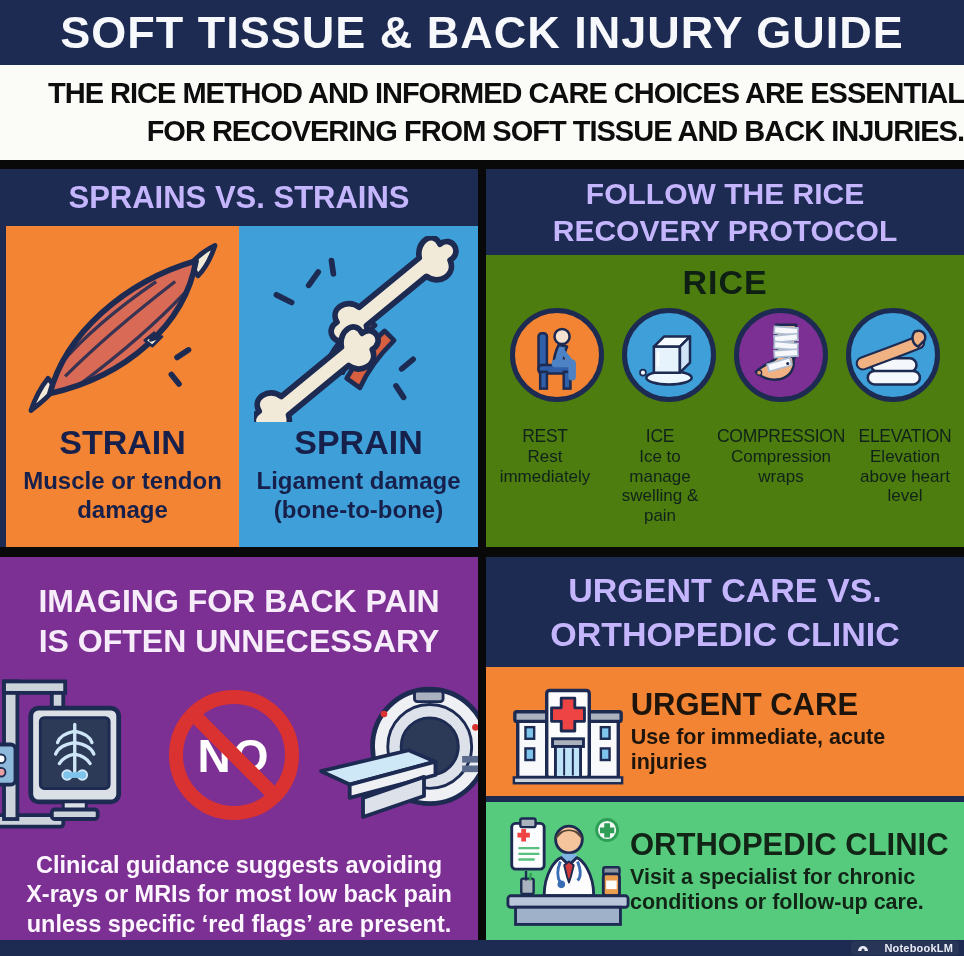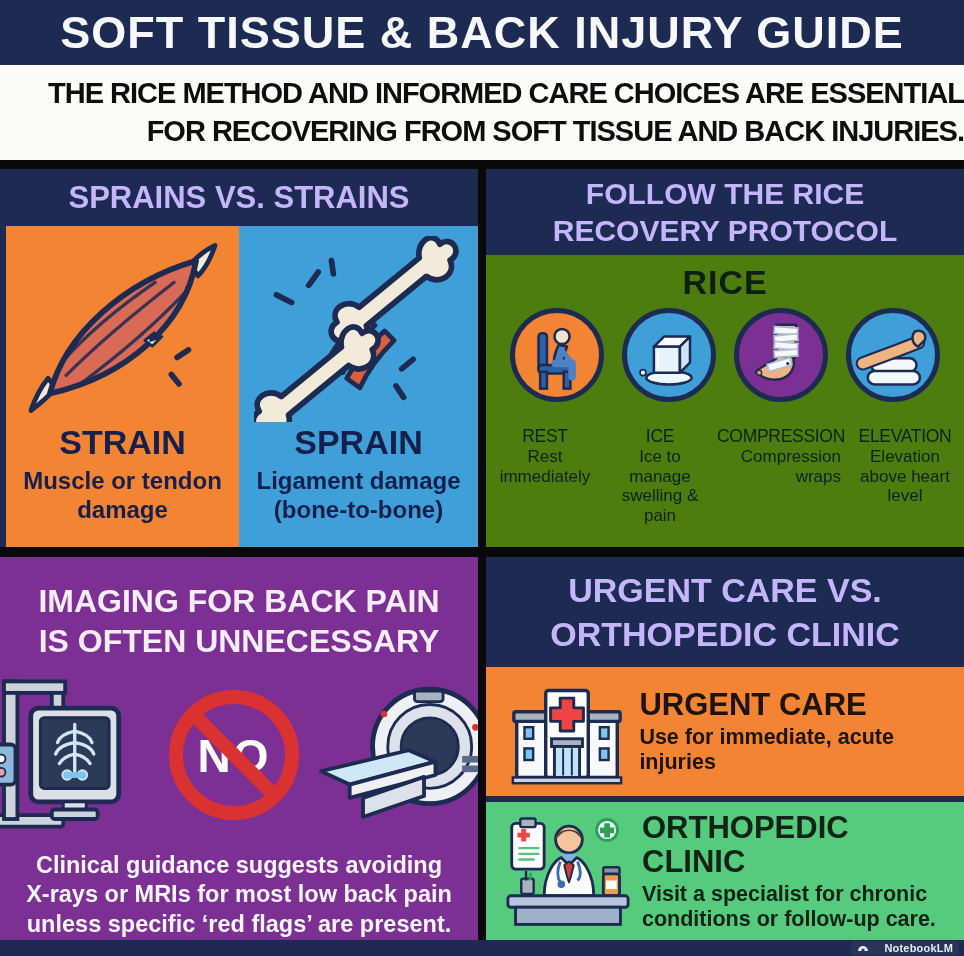--- a/index.html
+++ b/index.html
@@ -61,21 +61,21 @@
   .q-bl{background:#7c3093;align-items:center;}
   .bl-header{margin-top:24px;text-align:center;color:#f7ecfa;font-size:32px;font-weight:bold;line-height:1.25;}
   .imaging-row{height:180px;display:flex;align-items:center;justify-content:center;gap:4px;margin-top:4px;}
   .bl-body{margin:6px 24px 0;text-align:center;color:#fdf6ff;font-size:23.5px;font-weight:bold;line-height:1.25;}
   
   .br-header{height:110px;font-size:34px;line-height:1.3;}
   .care{display:flex;align-items:center;box-sizing:border-box;padding:0 10px 0 20px;}
   .care.orange{background:#f28434;height:135px;border-bottom:6px solid #1d2a52;}
   .care.green{background:#56cb7e;flex:1;}
   .care .care-icon{width:130px;display:flex;align-items:center;justify-content:center;}
-  .care .care-text{margin-left:12px;}
+  .care .care-text{margin-left:0;}
   .care h3{margin:0;font-size:31px;font-weight:bold;color:#1d140c;line-height:1.1;}
   .care p{margin:3px 0 0;font-size:21.5px;font-weight:bold;color:#1d140c;line-height:1.15;max-width:400px;}
   .care.green h3{color:#122416;}
   .care.green p{color:#122416;max-width:370px;}
   
   .bottom-strip{position:absolute;left:0;bottom:0;width:100%;height:16px;background:#1d2a52;}
   .watermark{
     position:absolute;right:5px;bottom:1px;display:flex;align-items:center;gap:15px;
     background:rgba(46,57,88,0.75);border-radius:3px;padding:1px 6px;
   }
@@ -223,21 +223,21 @@
           <div class="rice-label">
             <div class="lbl">REST</div>
             <div class="dsc">Rest immediately</div>
           </div>
           <div class="rice-label">
             <div class="lbl">ICE</div>
             <div class="dsc" style="max-width:82px;">Ice to manage swelling &amp; pain</div>
           </div>
           <div class="rice-label">
             <div class="lbl">COMPRESSION</div>
-            <div class="dsc" style="max-width:120px;text-align:right;">Compression wraps</div>
+            <div class="dsc" style="max-width:120px;">Compression wraps</div>
           </div>
           <div class="rice-label">
             <div class="lbl">ELEVATION</div>
             <div class="dsc" style="max-width:100px;">Elevation above heart level</div>
           </div>
         </div>
       </div>
     </section>
 
     <section class="q q-bl">

